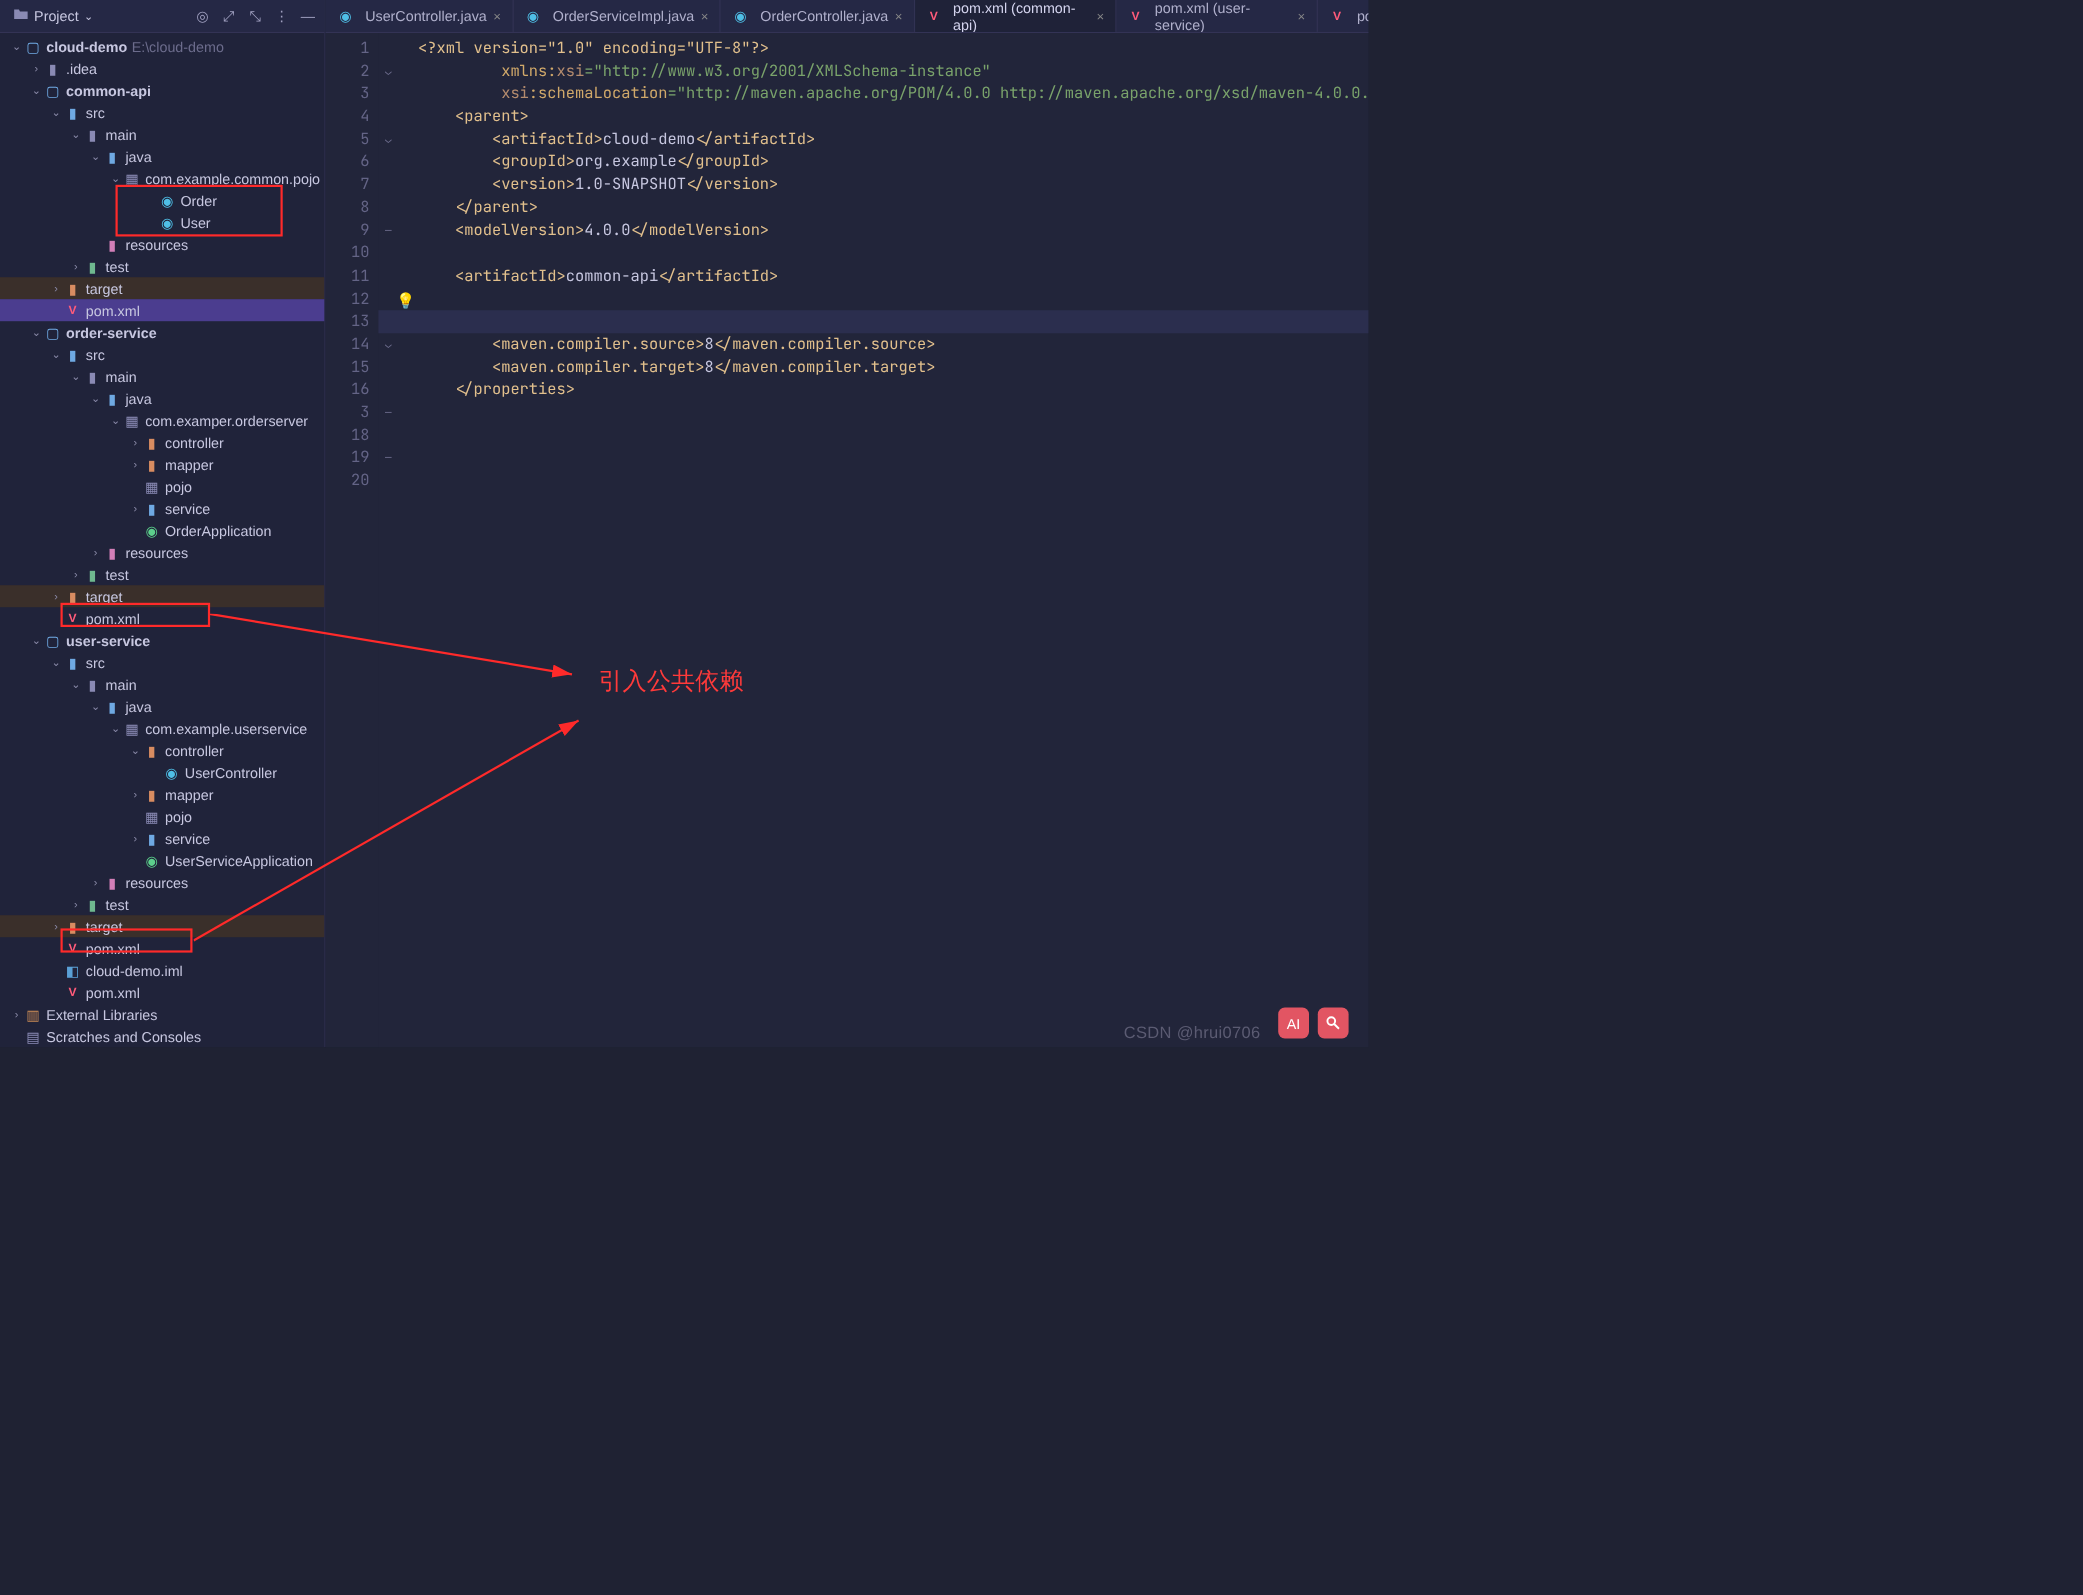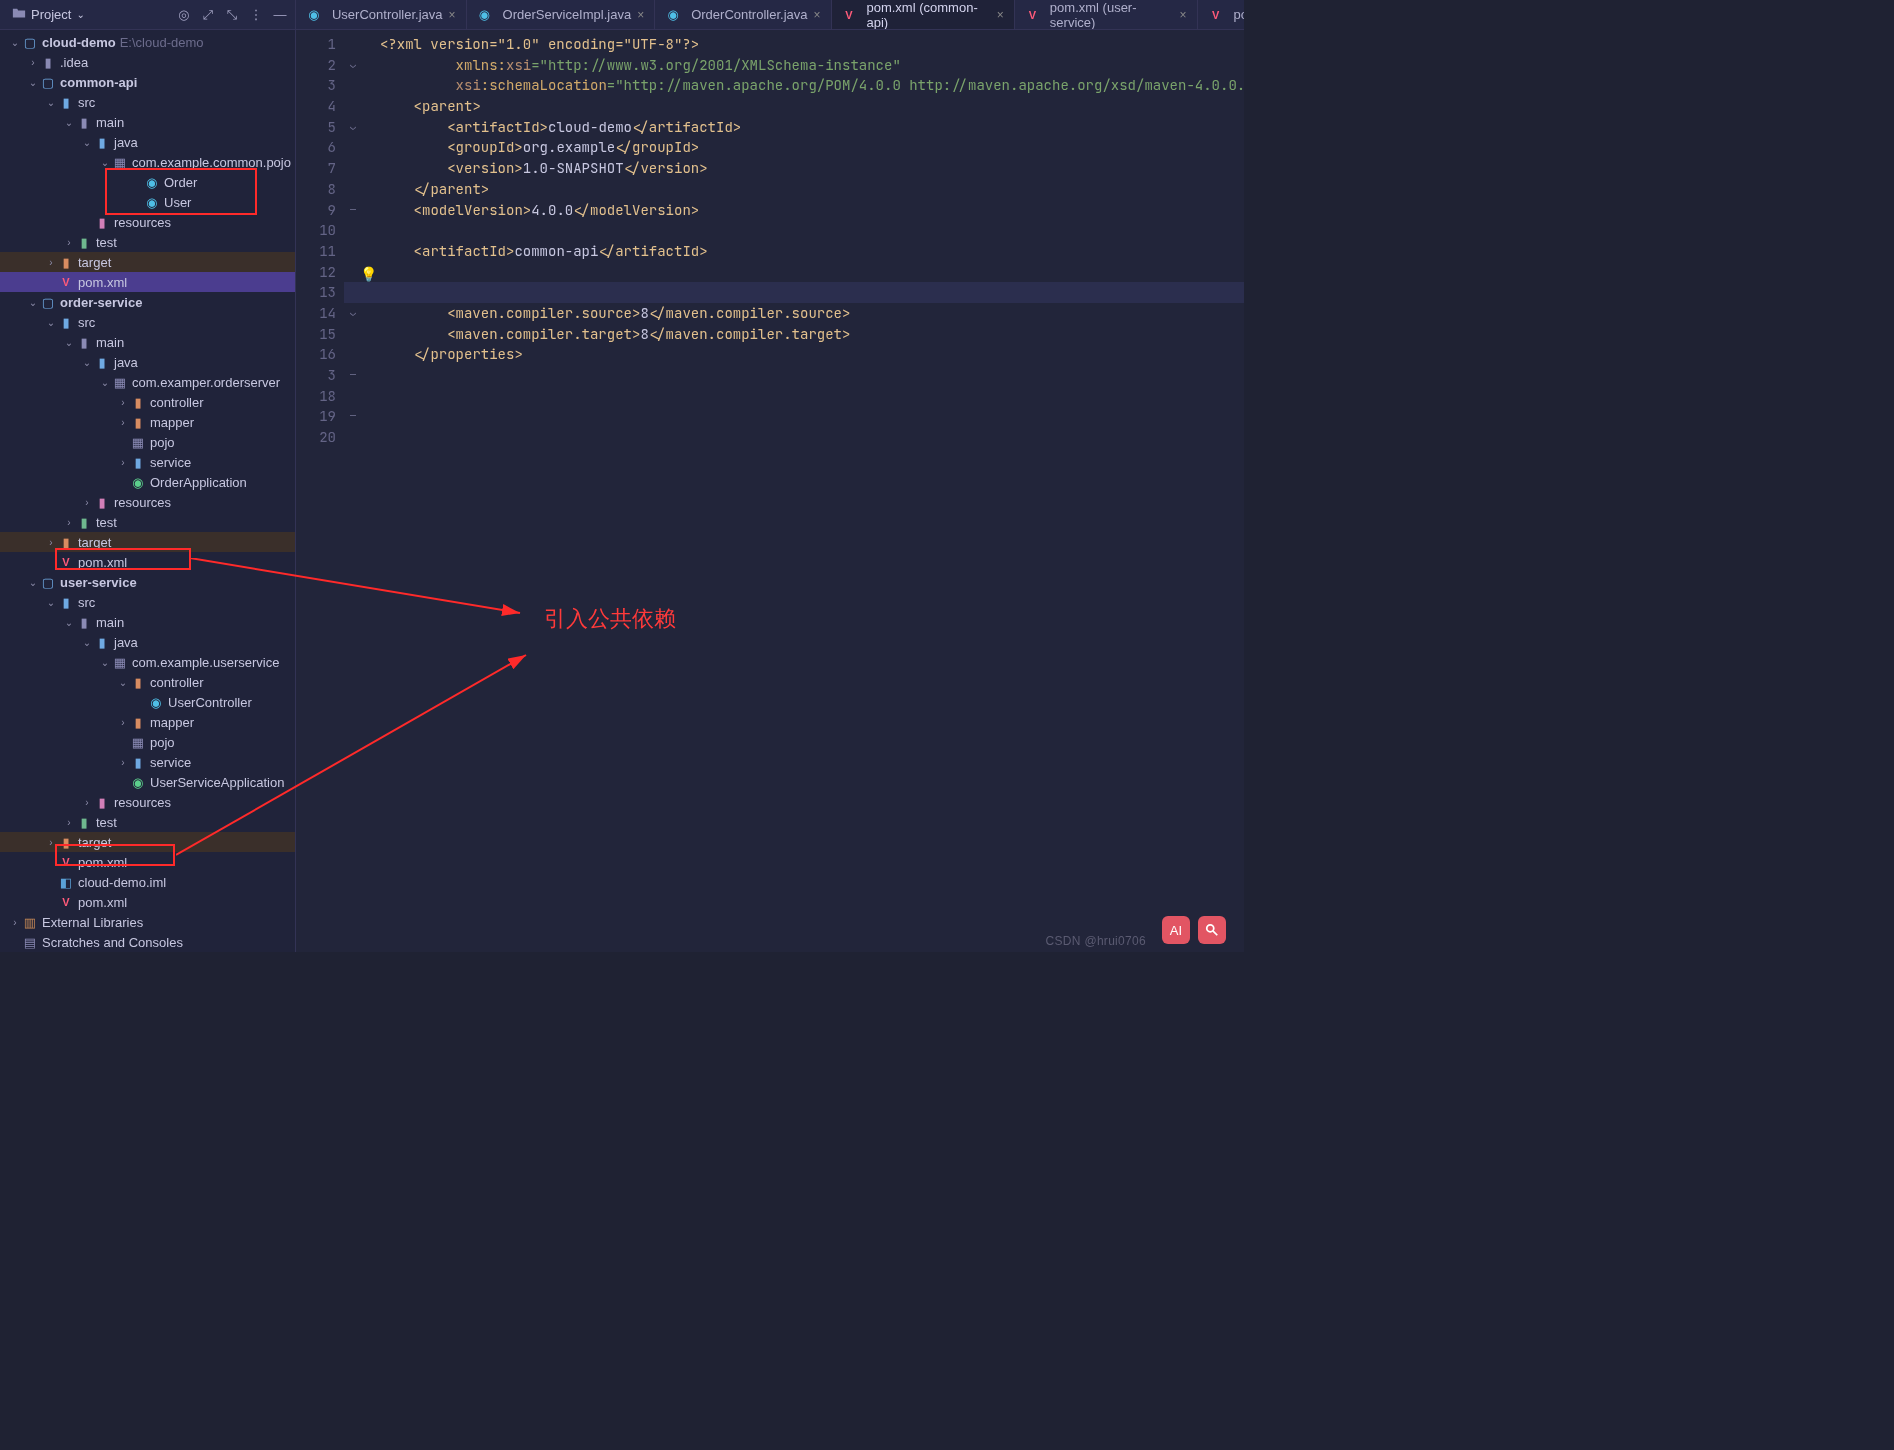--- a/index.html
+++ b/index.html
@@ -75,21 +75,21 @@
 
 .c-tag { color:#e2c08d; }
 .c-attr { color:#d1a96a; }
 .c-str { color:#7aa36b; }
 .c-txt { color:#c7c7e0; }
 .c-pkg { color:#b58c6e;text-align:center; }
 
 
 .annotation-text { position:absolute; color:#ff3a3a; font-size:22px; font-family:"Microsoft YaHei",sans-serif; }
 .arrow-svg { position:absolute; pointer-events:none; }
-.watermark { position:absolute; bottom:4px; right:98px; color:#5b5b72; font-size:12px; letter-spacing:0.3px; }
+.watermark { position:absolute; bottom:4px; right:98px; color:#5b5b72; font-size:15px; letter-spacing:0.3px; }
 
 .bottom-icons { position:absolute; bottom:8px; right:18px; display:flex; gap:8px; }
 .bottom-icons .bic { width:28px;height:28px;border-radius:6px;display:flex;align-items:center;justify-content:center; }
 .bic.red { background:#e25563; color:#ffffff; }
 
 
 .i-folder { color:#8a8ab4; }
 .i-folder-j { color:#6fa9e2; }
 .i-folder-r { color:#d27fb8; }
 .i-folder-t { color:#6fb88f; }

